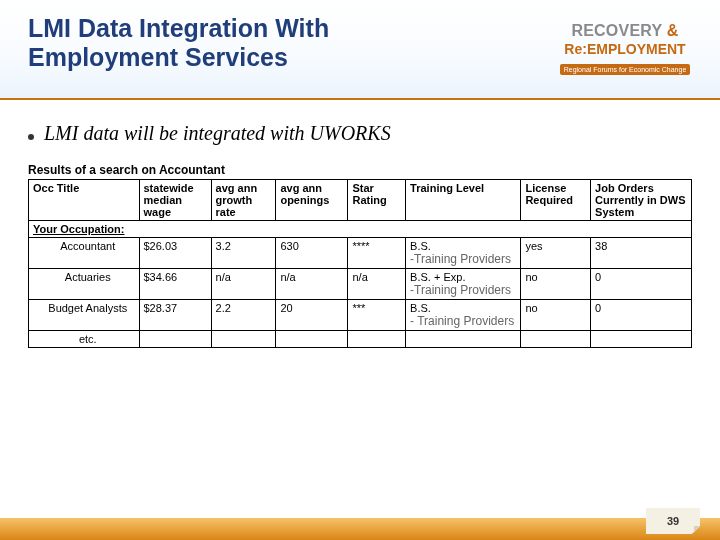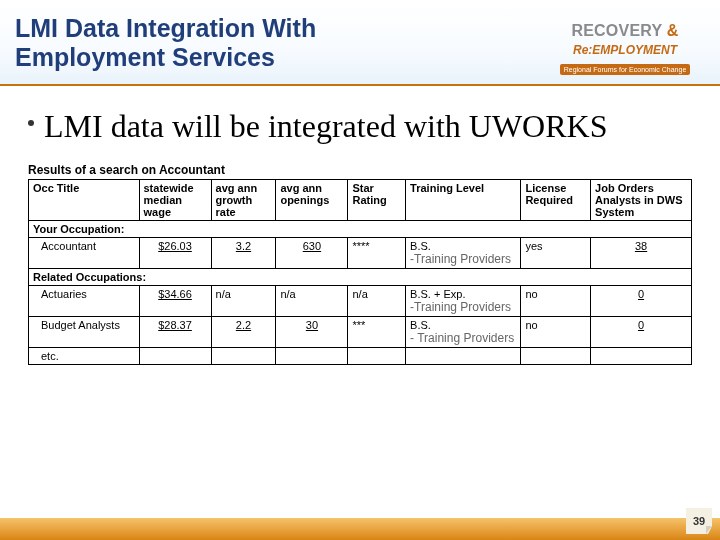--- a/index.html
+++ b/index.html
@@ -1,90 +1,90 @@
 <!DOCTYPE html>
 <html><head>
 <meta charset="utf-8">
 <style>
   * { box-sizing: border-box; margin: 0; padding: 0; }
   html, body { width: 720px; height: 540px; background: #fff; font-family: Arial, Helvetica, sans-serif; overflow: hidden; }
   .slide { position: relative; width: 720px; height: 540px; }
 
   .header {
     position: relative;
-    height: 86px;
-    padding: 14px 28px 0 15px;
+    height: 100px;
+    padding: 14px 28px 0 28px;
     background: linear-gradient(to bottom, #ffffff 0%, #f7fbff 60%, #eaf3fb 100%);
     border-bottom: 2px solid #c7730a;
   }
   .title {
     font-family: Verdana, Geneva, sans-serif;
     font-weight: bold;
     font-size: 25px;
     color: #203e7a;
     line-height: 1.15;
     max-width: 420px;
   }
   .logo-wrap {
     position: absolute;
     right: 20px;
     top: 22px;
     width: 150px;
     text-align: center;
   }
   .logo-text1 { font-weight: bold; font-size: 16px; color: #8a8a8a; letter-spacing: 0.2px; }
   .logo-amp { color: #c56a12; }
-  .logo-text2 { font-weight: bold; font-size: 12px; color: #c56a12; font-style: italic; }
+  .logo-text2 { font-weight: bold; font-size: 14px; color: #c56a12; }
   .logo-sub {
     margin-top: 3px;
     font-size: 7px;
     color: #fff;
     background: #c56a12;
     padding: 2px 4px;
     border-radius: 2px;
     display: inline-block;
   }
 
   .body { padding: 22px 28px 0 28px; }
   .bullet-row { display: flex; align-items: flex-start; gap: 10px; margin-bottom: 18px; }
   .bullet-dot { width: 6px; height: 6px; background: #333; border-radius: 50%; margin-top: 12px; flex-shrink: 0; }
-  .bullet-text { font-family: "Times New Roman", Times, serif; font-size: 32px; color: #000; }
+  .bullet-text { font-family: "Times New Roman", Times, serif; font-size: 20px; color: #000; font-style: italic; }
 
   .search-caption { font-size: 12px; font-weight: bold; margin: 6px 0 2px 0; }
 
   table.data { border-collapse: collapse; width: 100%; font-size: 11px; table-layout: fixed; }
   table.data td, table.data th { border: 1px solid #000; padding: 2px 4px; vertical-align: top; }
   table.data th { font-weight: bold; text-align: left; }
   .col-occ { width: 92px; }
   .col-wage { width: 60px; }
   .col-growth { width: 54px; }
   .col-open { width: 60px; }
   .col-star { width: 48px; }
   .col-train { width: 96px; }
   .col-lic { width: 58px; }
   .col-job { width: 84px; }
-  .num { text-align: center; text-decoration: underline; }
-  .subhead td { font-weight: bold; }
+  .num { text-align: left; }
+  .subhead td { font-weight: bold; text-decoration: underline; }
   .tp { font-size: 12px; color: #666; }
-  .indent { padding-left: 12px !important; }
+  .indent { padding-left: 12px !important; text-align: center; }
   th.headers { vertical-align: bottom; }
 
   .footer {
     position: absolute;
     bottom: 0;
     left: 0;
     width: 720px;
     height: 22px;
     background: linear-gradient(to bottom, #f6c36a 0%, #d98514 100%);
   }
   .note-box {
     position: absolute;
-    right: 8px;
+    right: 20px;
     bottom: 6px;
-    width: 26px;
+    width: 54px;
     height: 26px;
     background: #f5f0e4;
     box-shadow: 0 1px 2px rgba(0,0,0,0.3);
     font-size: 11px;
     font-weight: bold;
     color: #333;
     display: flex;
     align-items: center;
     justify-content: center;
     clip-path: polygon(0 0, 100% 0, 100% 70%, 85% 100%, 0 100%);
@@ -135,64 +135,61 @@
       </colgroup>
       <tbody>
           <tr>
         <th class="headers">Occ Title</th>
         <th class="headers">statewide median wage</th>
         <th class="headers">avg ann growth rate</th>
         <th class="headers">avg ann openings</th>
         <th class="headers">Star Rating</th>
         <th class="headers">Training Level</th>
         <th class="headers">License Required</th>
-        <th class="headers">Job Orders Analysts in DWS System</th>
+        <th class="headers">Job Orders Currently in DWS System</th>
       </tr>
 
       <tr class="subhead">
         <td colspan="8">Your Occupation:</td>
       </tr>
 
       <tr>
         <td class="indent">Accountant</td>
         <td class="num">$26.03</td>
         <td class="num">3.2</td>
         <td class="num">630</td>
         <td>****</td>
         <td>
           <span>B.S.</span><br>
           <span class="tp">-Training Providers</span>
         </td>
         <td>yes</td>
         <td class="num">38</td>
       </tr>
 
-      <tr class="subhead">
-        <td colspan="8">Related Occupations:</td>
-      </tr>
 
       <tr>
         <td class="indent">Actuaries</td>
         <td class="num">$34.66</td>
         <td>n/a</td>
         <td>n/a</td>
         <td>n/a</td>
         <td>
           <span>B.S. + Exp.</span><br>
           <span class="tp">-Training Providers</span>
         </td>
         <td>no</td>
         <td class="num">0</td>
       </tr>
 
       <tr>
         <td class="indent">Budget Analysts</td>
         <td class="num">$28.37</td>
         <td class="num">2.2</td>
-        <td class="num">30</td>
+        <td class="num">20</td>
         <td>***</td>
         <td>
           <span>B.S.</span><br>
           <span class="tp">- Training Providers</span>
         </td>
         <td>no</td>
         <td class="num">0</td>
       </tr>
 
       <tr>

